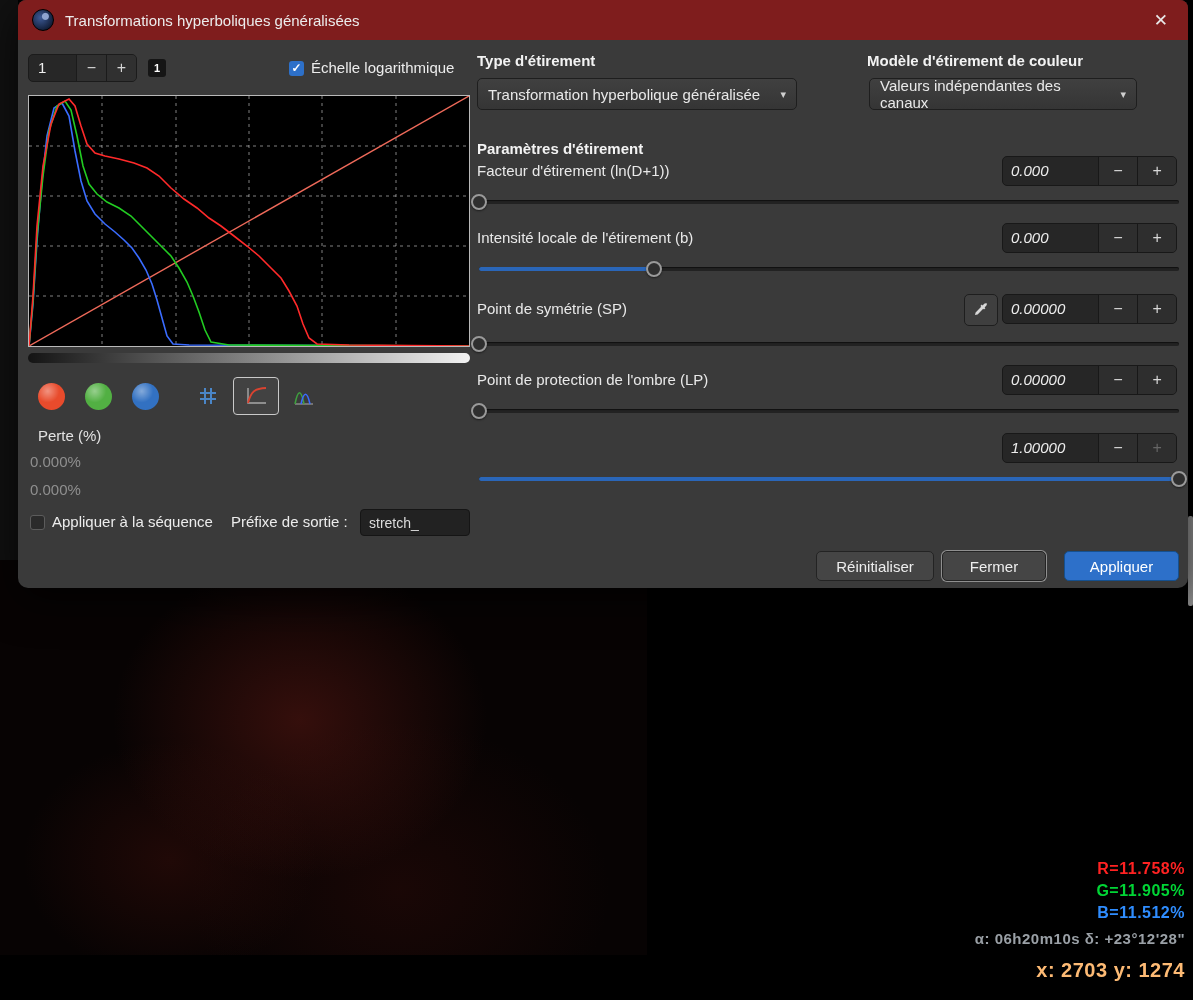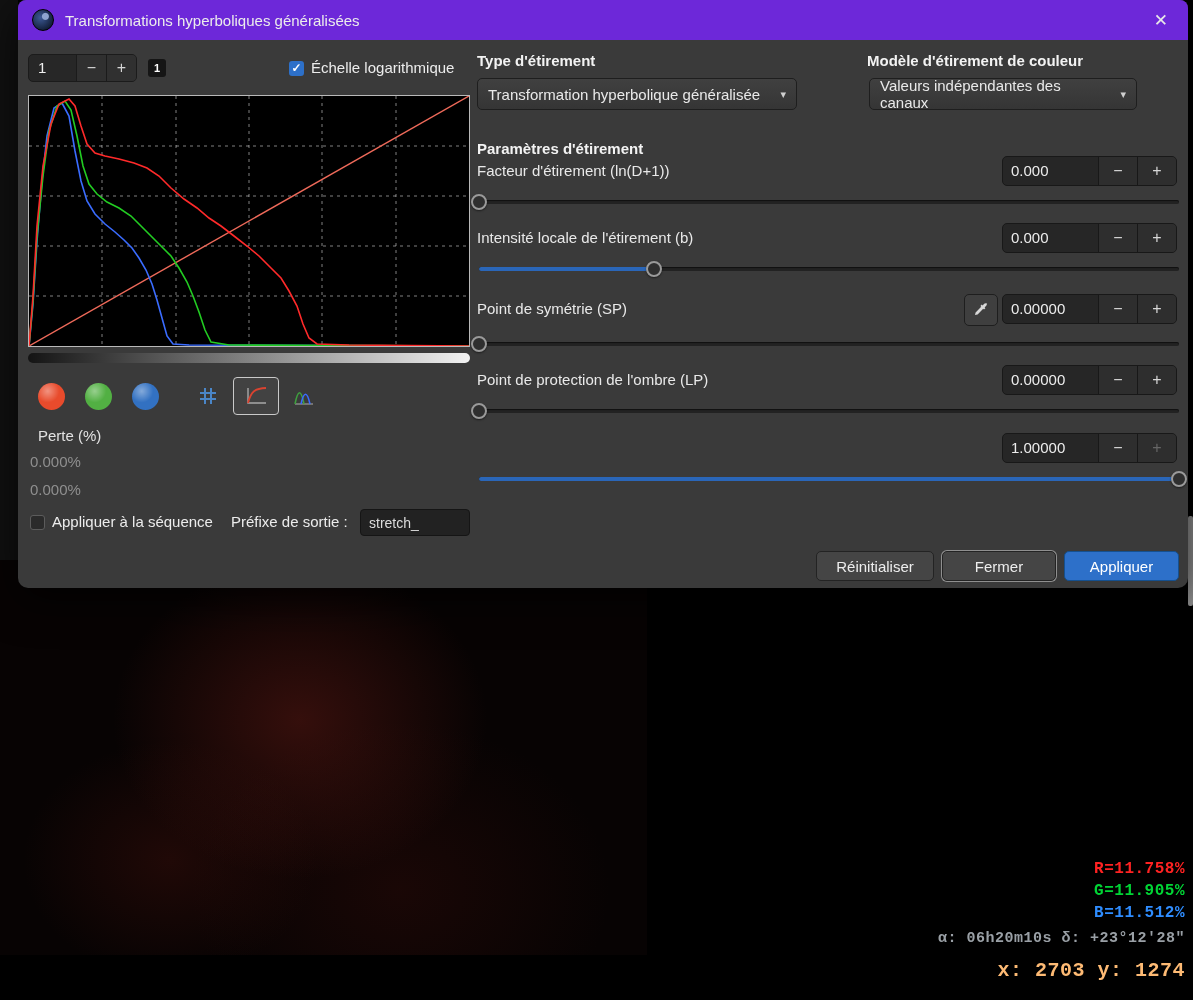--- a/index.html
+++ b/index.html
@@ -14,35 +14,35 @@
   .image-area {
     position:absolute; left:0; top:560px; width:647px; height:395px;
     background:
       radial-gradient(ellipse 260px 220px at 300px 160px, rgba(128,34,26,.38), rgba(60,12,8,0) 72%),
       radial-gradient(ellipse 210px 170px at 170px 300px, rgba(105,26,18,.26), rgba(0,0,0,0) 70%),
       radial-gradient(ellipse 300px 240px at 400px 330px, rgba(92,22,16,.22), rgba(0,0,0,0) 70%),
       #070303;
   }
   .scroll-thumb { position:absolute; right:0; top:516px; width:5px; height:90px; background:#929292; border-radius:2px; }
 
-  .readout { position:absolute; right:8px; font-family:Liberation Mono, monospace; font-weight:bold; font-size:16px; letter-spacing:0.5px; }
+  .readout { position:absolute; right:8px; font-family:Liberation Sans, sans-serif; font-weight:bold; font-size:16px; letter-spacing:0.5px; }
   .ro-r { top:860px; color:var(--readout_red,#ff2a2a); }
   .ro-g { top:882px; color:var(--readout_green,#00d535); }
   .ro-b { top:904px; color:var(--readout_blue,#2f8dff); }
   .ro-cel { top:930px; color:#9aa0a6; font-size:15px; }
   .ro-pix { top:959px; color:#fdba74; font-size:20px; }
 
   
   .dialog {
     position:absolute; left:18px; top:0; width:1170px; height:588px;
     background:#3a3a3a; border-radius:8px 8px 10px 10px;
     box-shadow:0 12px 42px rgba(0,0,0,.7); z-index:10;
   }
   .titlebar {
-    position:absolute; left:0; top:0; right:0; height:40px; background:#6d28d9;
+    position:absolute; left:0; top:0; right:0; height:40px; background:#7f1d1d;
     border-radius:8px 8px 0 0; display:flex; align-items:center; padding:0 14px; gap:11px;
   }
   .app-icon {
     width:22px; height:22px; border-radius:50%;
     background:
       radial-gradient(circle at 62% 32%, #8ea3d0 0 3px, rgba(0,0,0,0) 4px),
       radial-gradient(circle at 38% 38%, #3d5a96, #0f1a32 78%);
     border:1px solid #000;
   }
   .title { font-size:15px; color:#ececec; }
@@ -92,35 +92,35 @@
 
   .dropdown {
     top:78px; height:32px; background:linear-gradient(#404040,#353535);
     border:1px solid #1e1e1e; border-radius:5px; display:flex; align-items:center;
     padding:0 10px; color:#e9e9e9; font-size:15px;
   }
   .dropdown .arrow { margin-left:auto; color:#cfcfcf; font-size:11px; padding-left:10px; }
   .dd-type { left:459px; width:320px; } .dd-model { left:851px; width:268px; }
 
   .param-label { color:#e9e9e9; font-size:15px; left:459px; }
-  .spinbox { left:984px; width:175px; height:30px; background:#262626; border:1px solid #181818; border-radius:5px; display:flex; overflow:hidden; }
+  .spinbox { left:984px; width:175px; height:30px; background:#262626; border:1px solid #181818; border-radius:5px; display:flex; overflow:hidden;font-style:italic; }
   .spinbox .sval { flex:1; padding:0 8px; line-height:28px; color:#ececec; font-size:15px; }
   .spinbox .sbtn { width:39px; text-align:center; line-height:28px; color:#d8d8d8; border-left:1px solid #181818; background:#2e2e2e; font-size:16px; }
   .spinbox .sbtn.disabled { color:#666; }
 
   .dropper-btn { left:946px; top:294px; width:34px; height:32px; background:#3f3f3f; border:1px solid #1e1e1e; border-radius:5px; display:flex; align-items:center; justify-content:center; }
 
   .slider { left:461px; width:700px; height:16px; }
   .slider .track { position:absolute; left:0; right:0; top:6px; height:4px; background:#222; border-radius:2px; box-shadow:inset 0 1px 1px rgba(0,0,0,.55); }
   .slider .fill { height:100%; width:0; background:var(--slider_fill,#2a66b8); border-radius:2px; }
   .slider .handle { position:absolute; top:0; left:0; width:16px; height:16px; border-radius:50%; background:#2f2f2f; border:2px solid #9a9a9a; transform:translateX(-50%); box-shadow:0 1px 2px rgba(0,0,0,.5); }
 
   .dlg-btn { top:551px; height:30px; border-radius:5px; font-size:15px; color:#ededed; display:flex; align-items:center; justify-content:center; border:1px solid #232323; background:#454545; }
   .btn-reset { left:798px; width:118px; }
-  .btn-close { left:924px; width:114px; box-shadow:0 0 0 1px #8f8f8f; }
+  .btn-close { left:924px; width:104px; box-shadow:0 0 0 1px #8f8f8f; }
   .btn-apply { left:1046px; width:115px; background:var(--accent,#2d70c9); border-color:#15508f; color:#fff; }
 </style>
 </head>
 <body>
 
 <div class="left-strip"></div>
 <div class="image-area"></div>
 <div class="scroll-thumb"></div>
 
 <div class="readout ro-r">R=11.758%</div>

